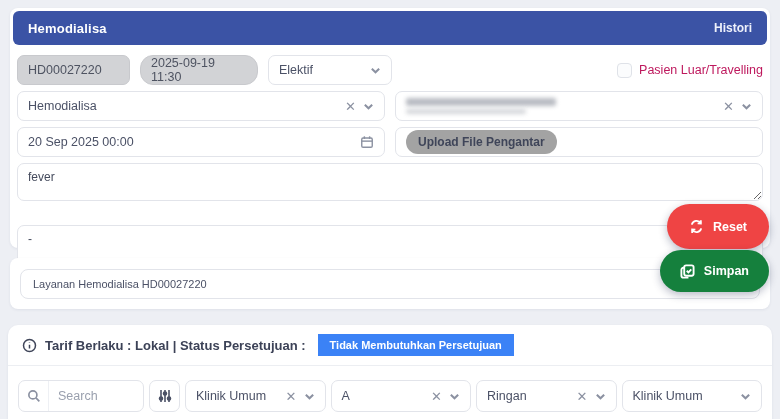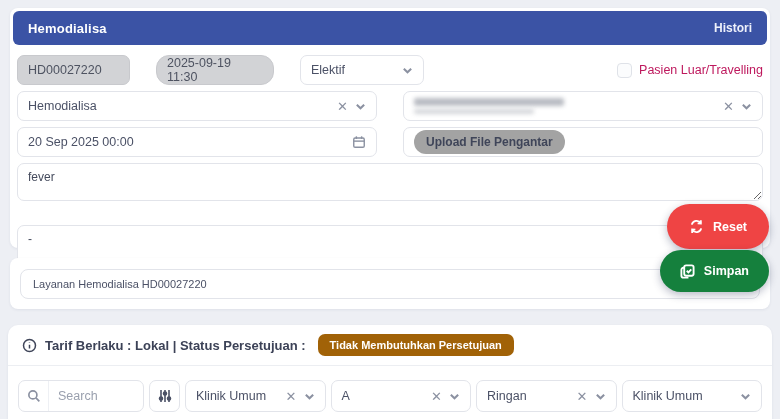--- a/index.html
+++ b/index.html
@@ -16,21 +16,21 @@
   
   .card-main { left:10px; right:10px; top:8px; height:240px; }
   .hd-bar {
     margin:3px; height:34px; background:#3b53a5; border-radius:6px;
     display:flex; align-items:center; justify-content:space-between; padding:0 15px;
   }
   .hd-title { color:#fff; font-weight:bold; font-size:13px; letter-spacing:.2px; }
   .hd-link { color:#eef1fb; font-size:12px; font-weight:bold; cursor:pointer; }
 
   .content { padding:7px 7px 0 7px; }
-  .row { display:flex; align-items:center; gap:26px; margin-bottom:6px; }
+  .row { display:flex; align-items:center; gap:10px; margin-bottom:6px; }
 
   .field {
     height:30px; border:1px solid #e2e4ea; border-radius:7px; background:#fff;
     display:flex; align-items:center; padding:0 10px; font-size:12.5px; color:#4b5166;
   }
   .field.disabled { background:#d2d3d6; border-color:#c8c9cd; color:#4e5361; }
   .grow { flex:1; }
   .w1 { width:113px; } .w2 { width:118px;border-radius:13px; } .w3 { width:124px; }
 
   .sel { justify-content:space-between; cursor:pointer; }
@@ -81,22 +81,22 @@
 
   
   .card-bottom { left:8px; right:8px; top:325px; height:110px; border-radius:10px; }
   .tarif-row {
     display:flex; align-items:center; gap:8px; padding:9px 14px 9px 14px;
     border-bottom:1px solid #eceef2;
   }
   .info-ic { width:15px; height:15px; stroke:#3f4559; stroke-width:1.6; fill:none; flex:none; }
   .tarif-text { font-weight:bold; font-size:13px; color:#3c4257; }
   .badge {
-    background:#a16207; color:#fff; font-size:11px; font-weight:bold;
-    padding:5px 12px; border-radius:7px; margin-left:4px; white-space:nowrap;
+    background:#3b82f6; color:#fff; font-size:11px; font-weight:bold;
+    padding:5px 12px; border-radius:0; margin-left:4px; white-space:nowrap;
   }
 
   .filter-row { display:flex; align-items:center; gap:5px; padding:14px 10px 0 10px; }
   .search-box {
     width:126px; height:32px; border:1px solid #e2e4ea; border-radius:7px;
     display:flex; align-items:center; overflow:hidden; flex:none; background:#fff;
   }
   .search-ic-box {
     width:30px; height:100%; display:flex; align-items:center; justify-content:center;
     border-right:1px solid #eef0f4; flex:none;

